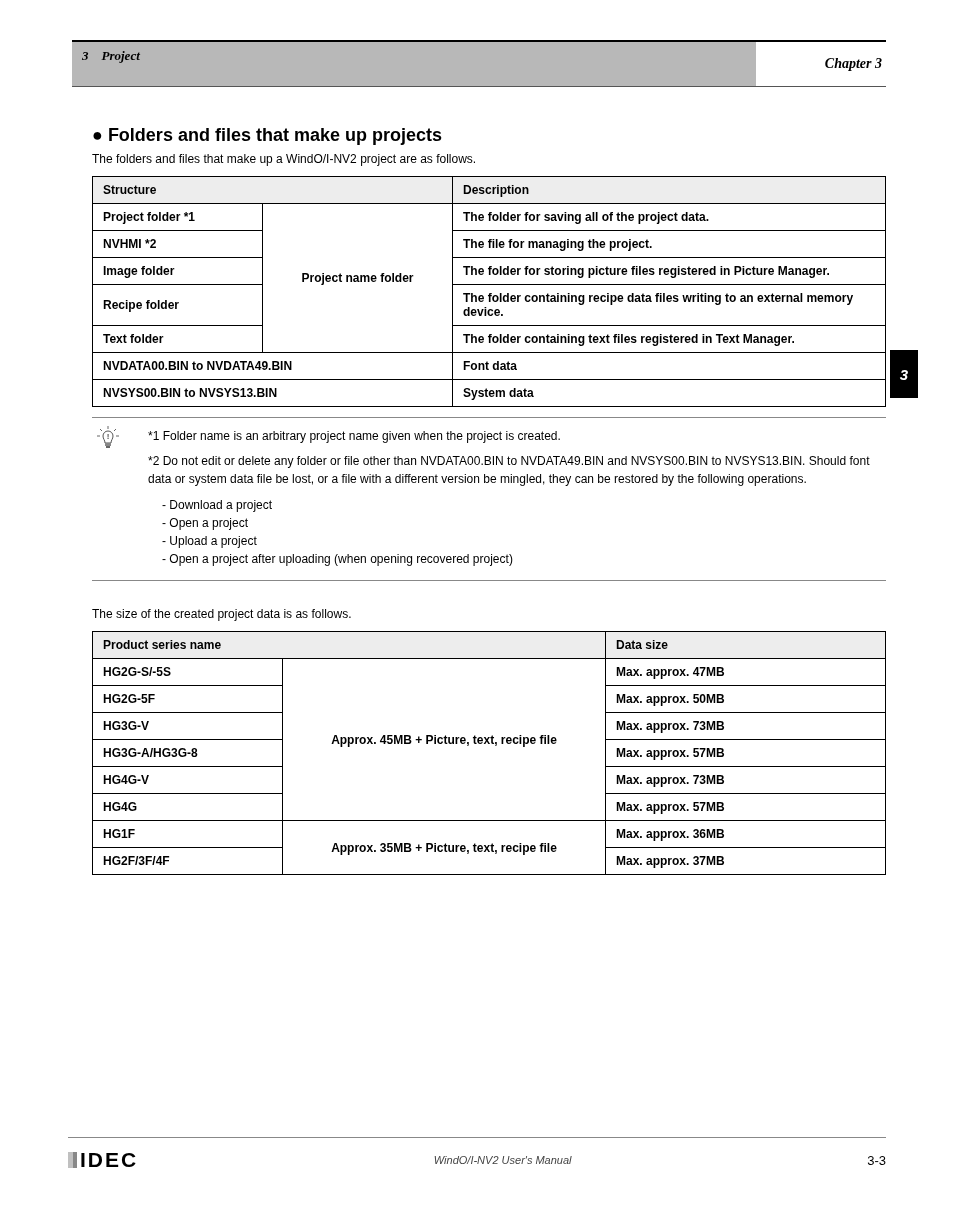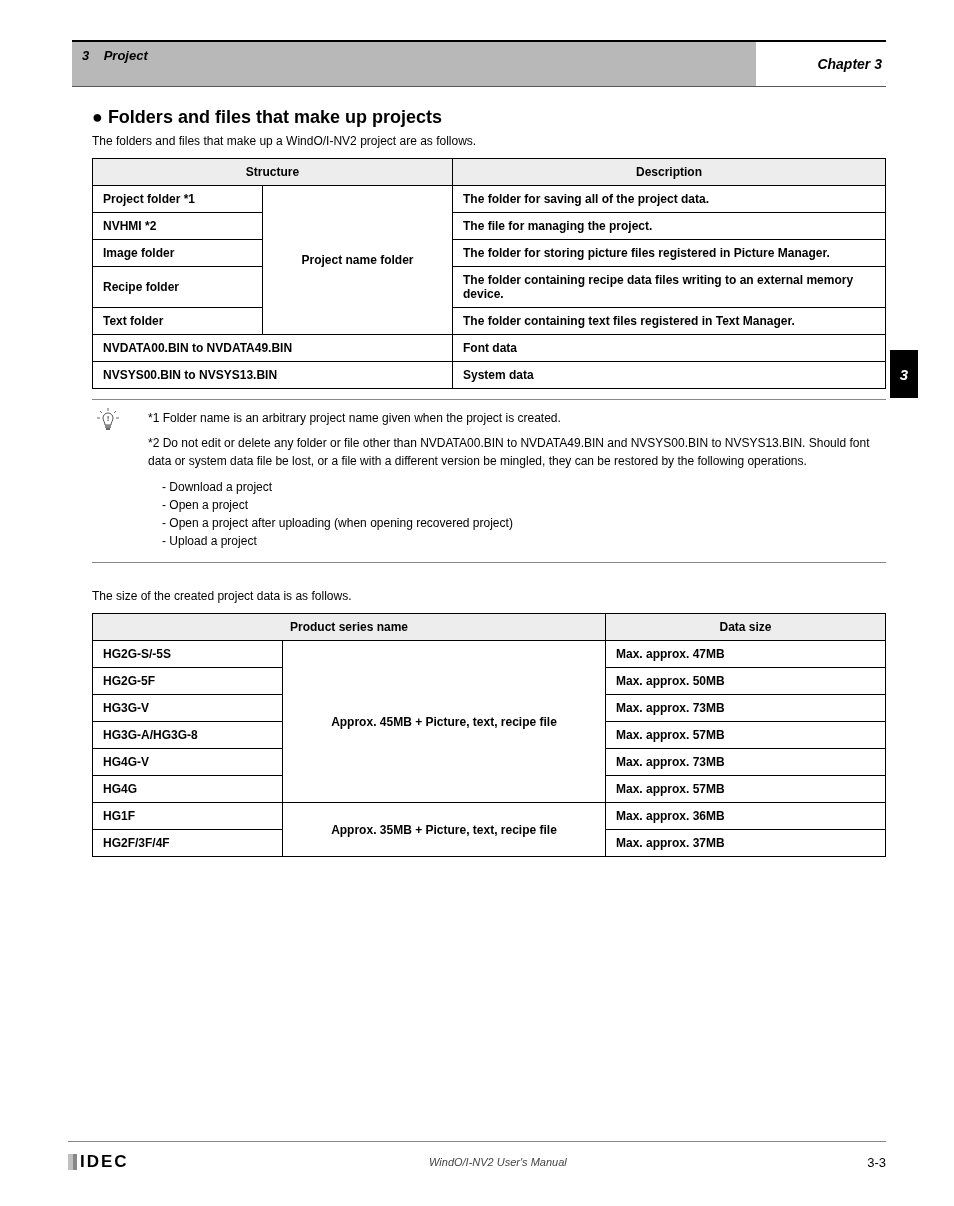--- a/index.html
+++ b/index.html
@@ -13,21 +13,22 @@
     background: #fff;
   }
   .page {
     padding: 40px 68px 0 72px;
   }
   .header-bar {
     display: flex;
     align-items: stretch;
     border-top: 2px solid #000;
     border-bottom: 1px solid #555;
-    margin-bottom: 20px;
+    margin-bottom: 38px;
+    font-family: Liberation Serif, serif;
   }
   .header-bar .left {
     flex: 1;
     background: #b8b8b8;
     padding: 6px 10px;
     font-size: 13px;
     font-weight: bold;
     font-style: italic;
     color: #000;
   }
@@ -61,21 +62,21 @@
   table.data th, table.data td {
     border: 1px solid #000;
     padding: 6px 10px;
     text-align: left;
     vertical-align: middle;
     font-weight: bold;
   }
   table.data th {
     background: #ededed;
     font-weight: bold;
-    text-align: center;
+    text-align: left;
   }
   table.data td.group { text-align: center; }
   .note-block {
     border-top: 1px solid #888;
     border-bottom: 1px solid #888;
     margin: 10px 0 26px 20px;
     padding: 10px 8px 12px 8px;
     font-size: 12px;
     position: relative;
   }
@@ -132,21 +133,21 @@
     gap: 3px;
     color: #000;
     font-style: normal;
   }
   .footer .logo .sq {
     width: 9px;
     height: 16px;
     background: linear-gradient(to right, #c0c0c0 50%, #888 50%);
   }
   .footer .logo .txt {
-    font-size: 17px;
+    font-size: 21px;
     font-weight: 900;
     letter-spacing: 2px;
     font-family: Arial, sans-serif;
   }
 </style>
 </head>
 <body>
 
 <div class="page">
 
@@ -218,22 +219,22 @@
         <rect x="9" y="17" width="6" height="3" fill="#888"></rect>
         <rect x="10" y="20" width="4" height="2" fill="#666"></rect>
         <text x="12" y="13" text-anchor="middle" font-size="8" fill="#555" font-weight="bold">!</text>
       </svg>
     </div>
     <div class="note-text">
       <p>*1 Folder name is an arbitrary project name given when the project is created.</p>
       <p>*2 Do not edit or delete any folder or file other than NVDATA00.BIN to NVDATA49.BIN and NVSYS00.BIN to NVSYS13.BIN. Should font data or system data file be lost, or a file with a different version be mingled, they can be restored by the following operations.</p>
       <div class="bullet">- Download a project</div>
       <div class="bullet">- Open a project</div>
+      <div class="bullet">- Upload a project</div>
       <div class="bullet">- Open a project after uploading (when opening recovered project)</div>
-      <div class="bullet">- Upload a project</div>
     </div>
   </div>
 
   <div class="section-desc">The size of the created project data is as follows.</div>
 
   <table class="data">
     <thead>
       <tr>
         <th colspan="2">Product series name</th>
         <th style="width:280px">Data size</th>

